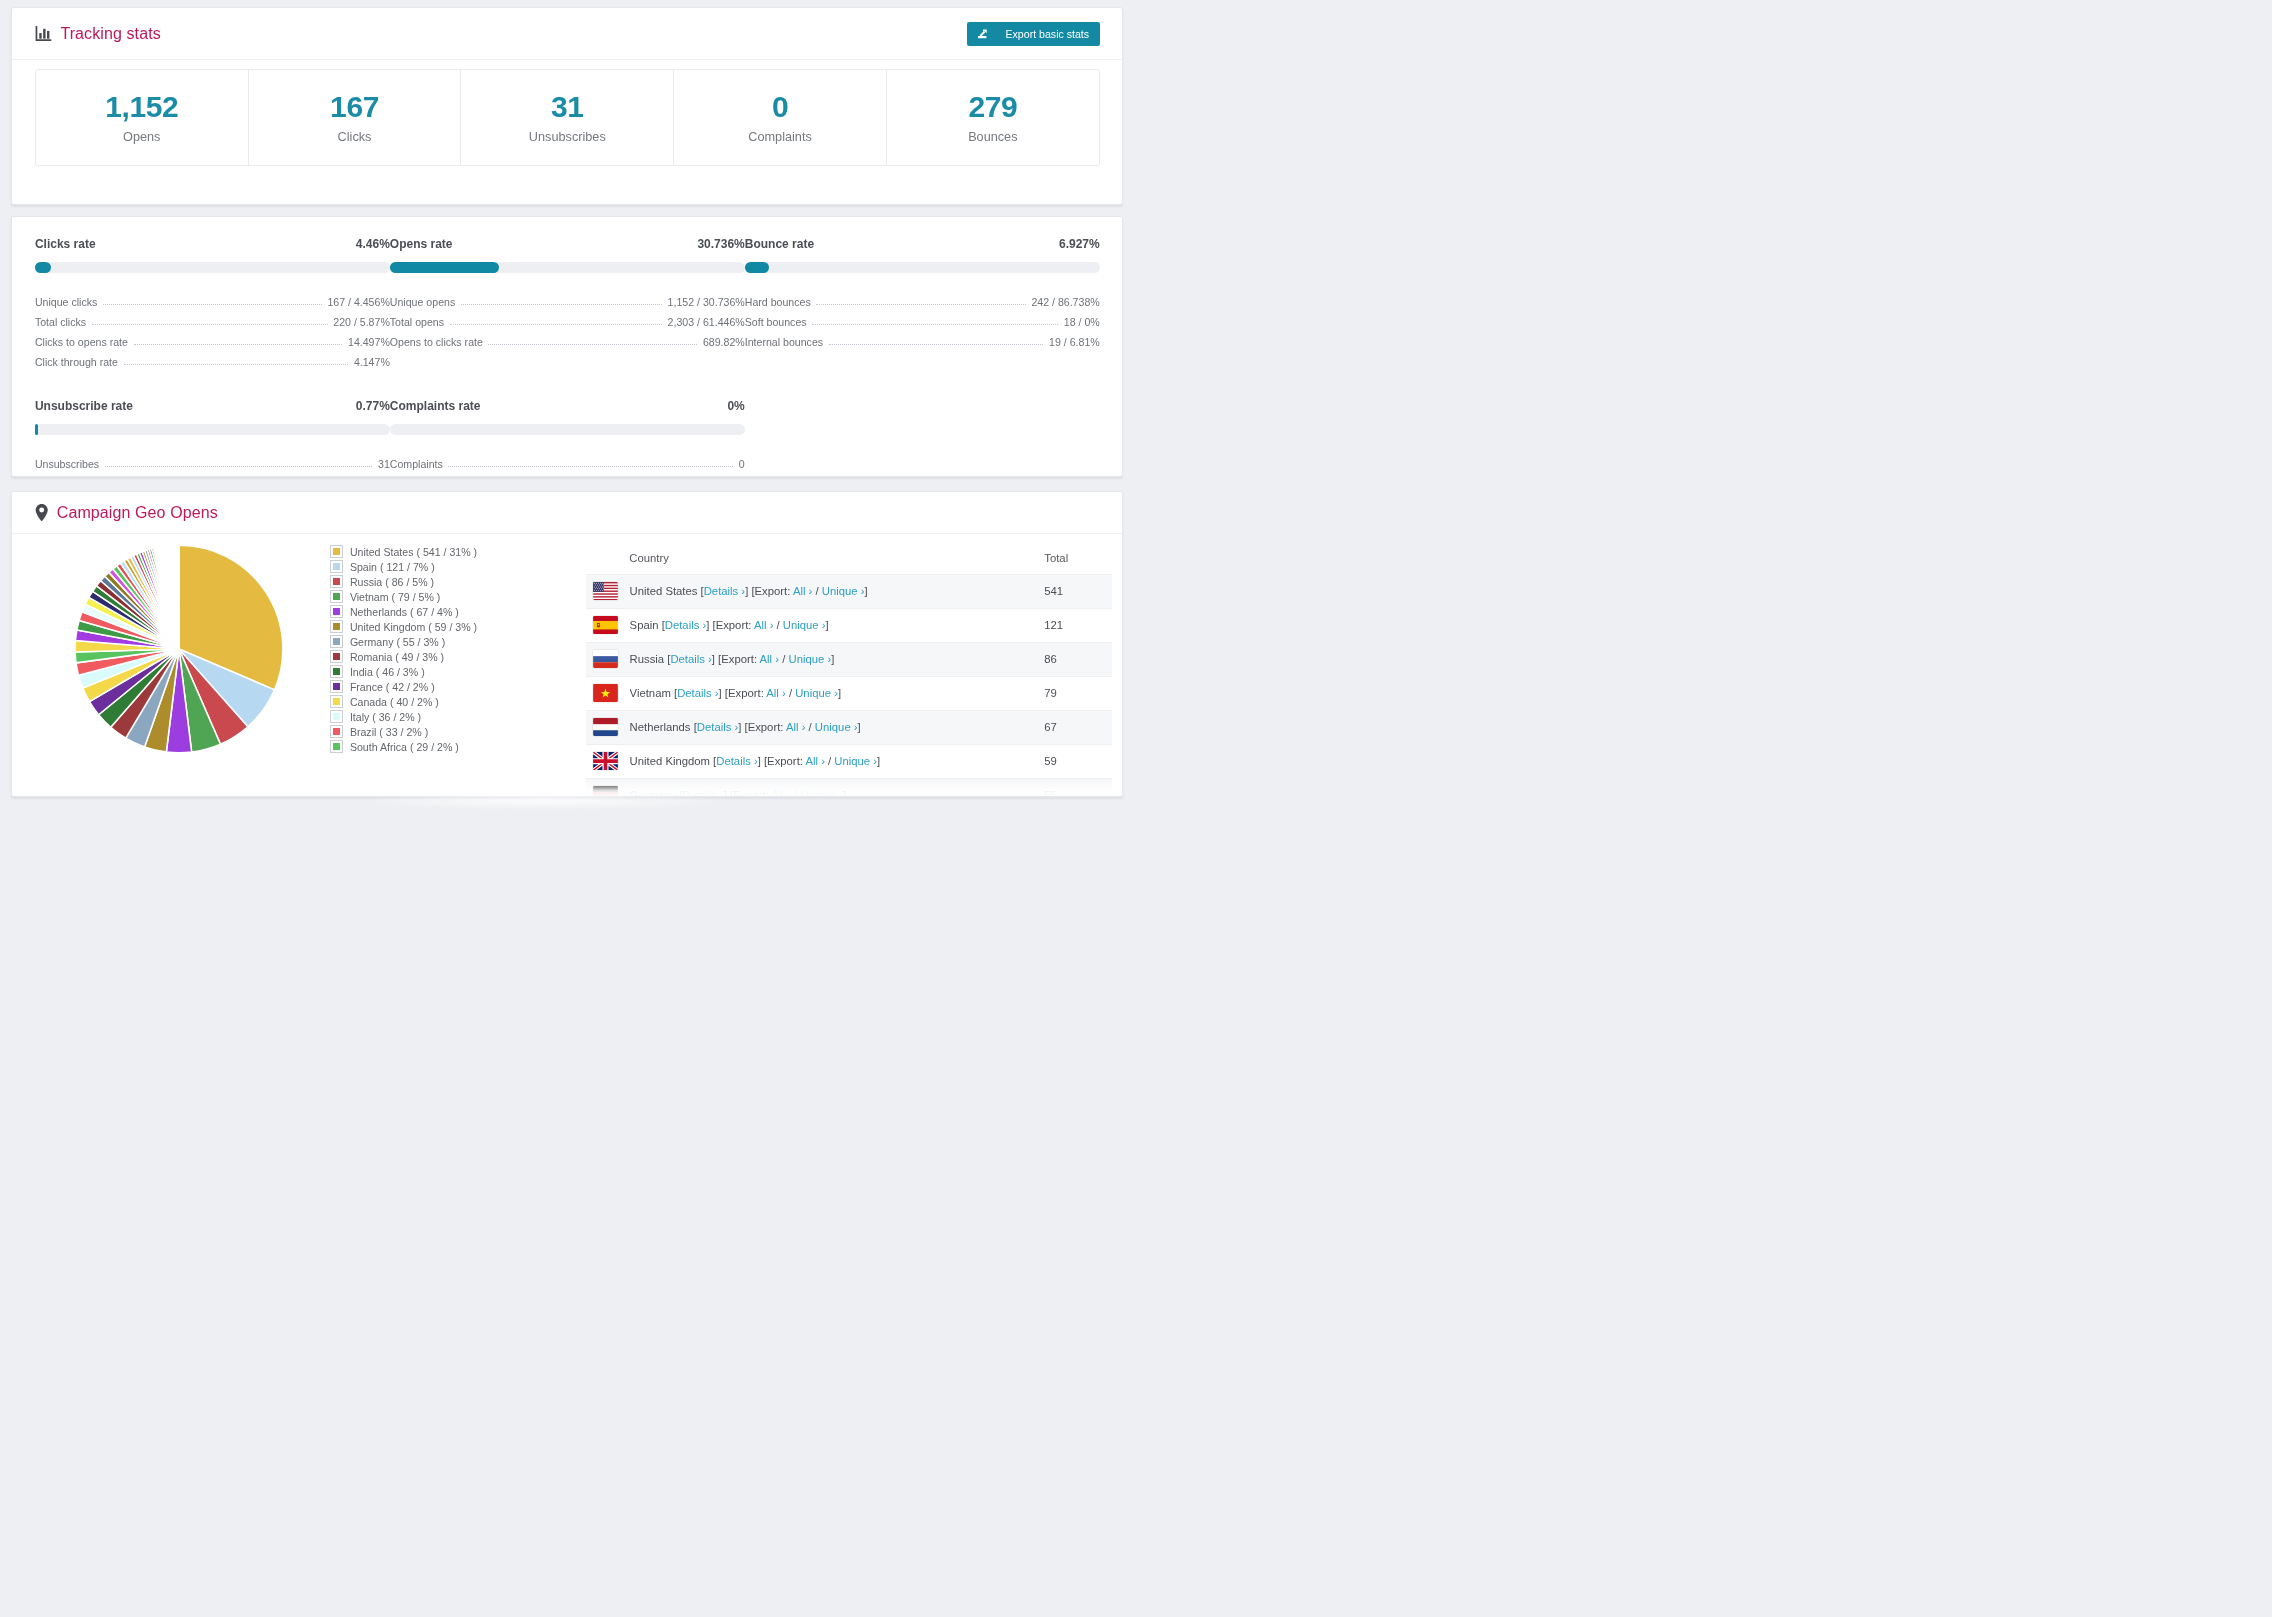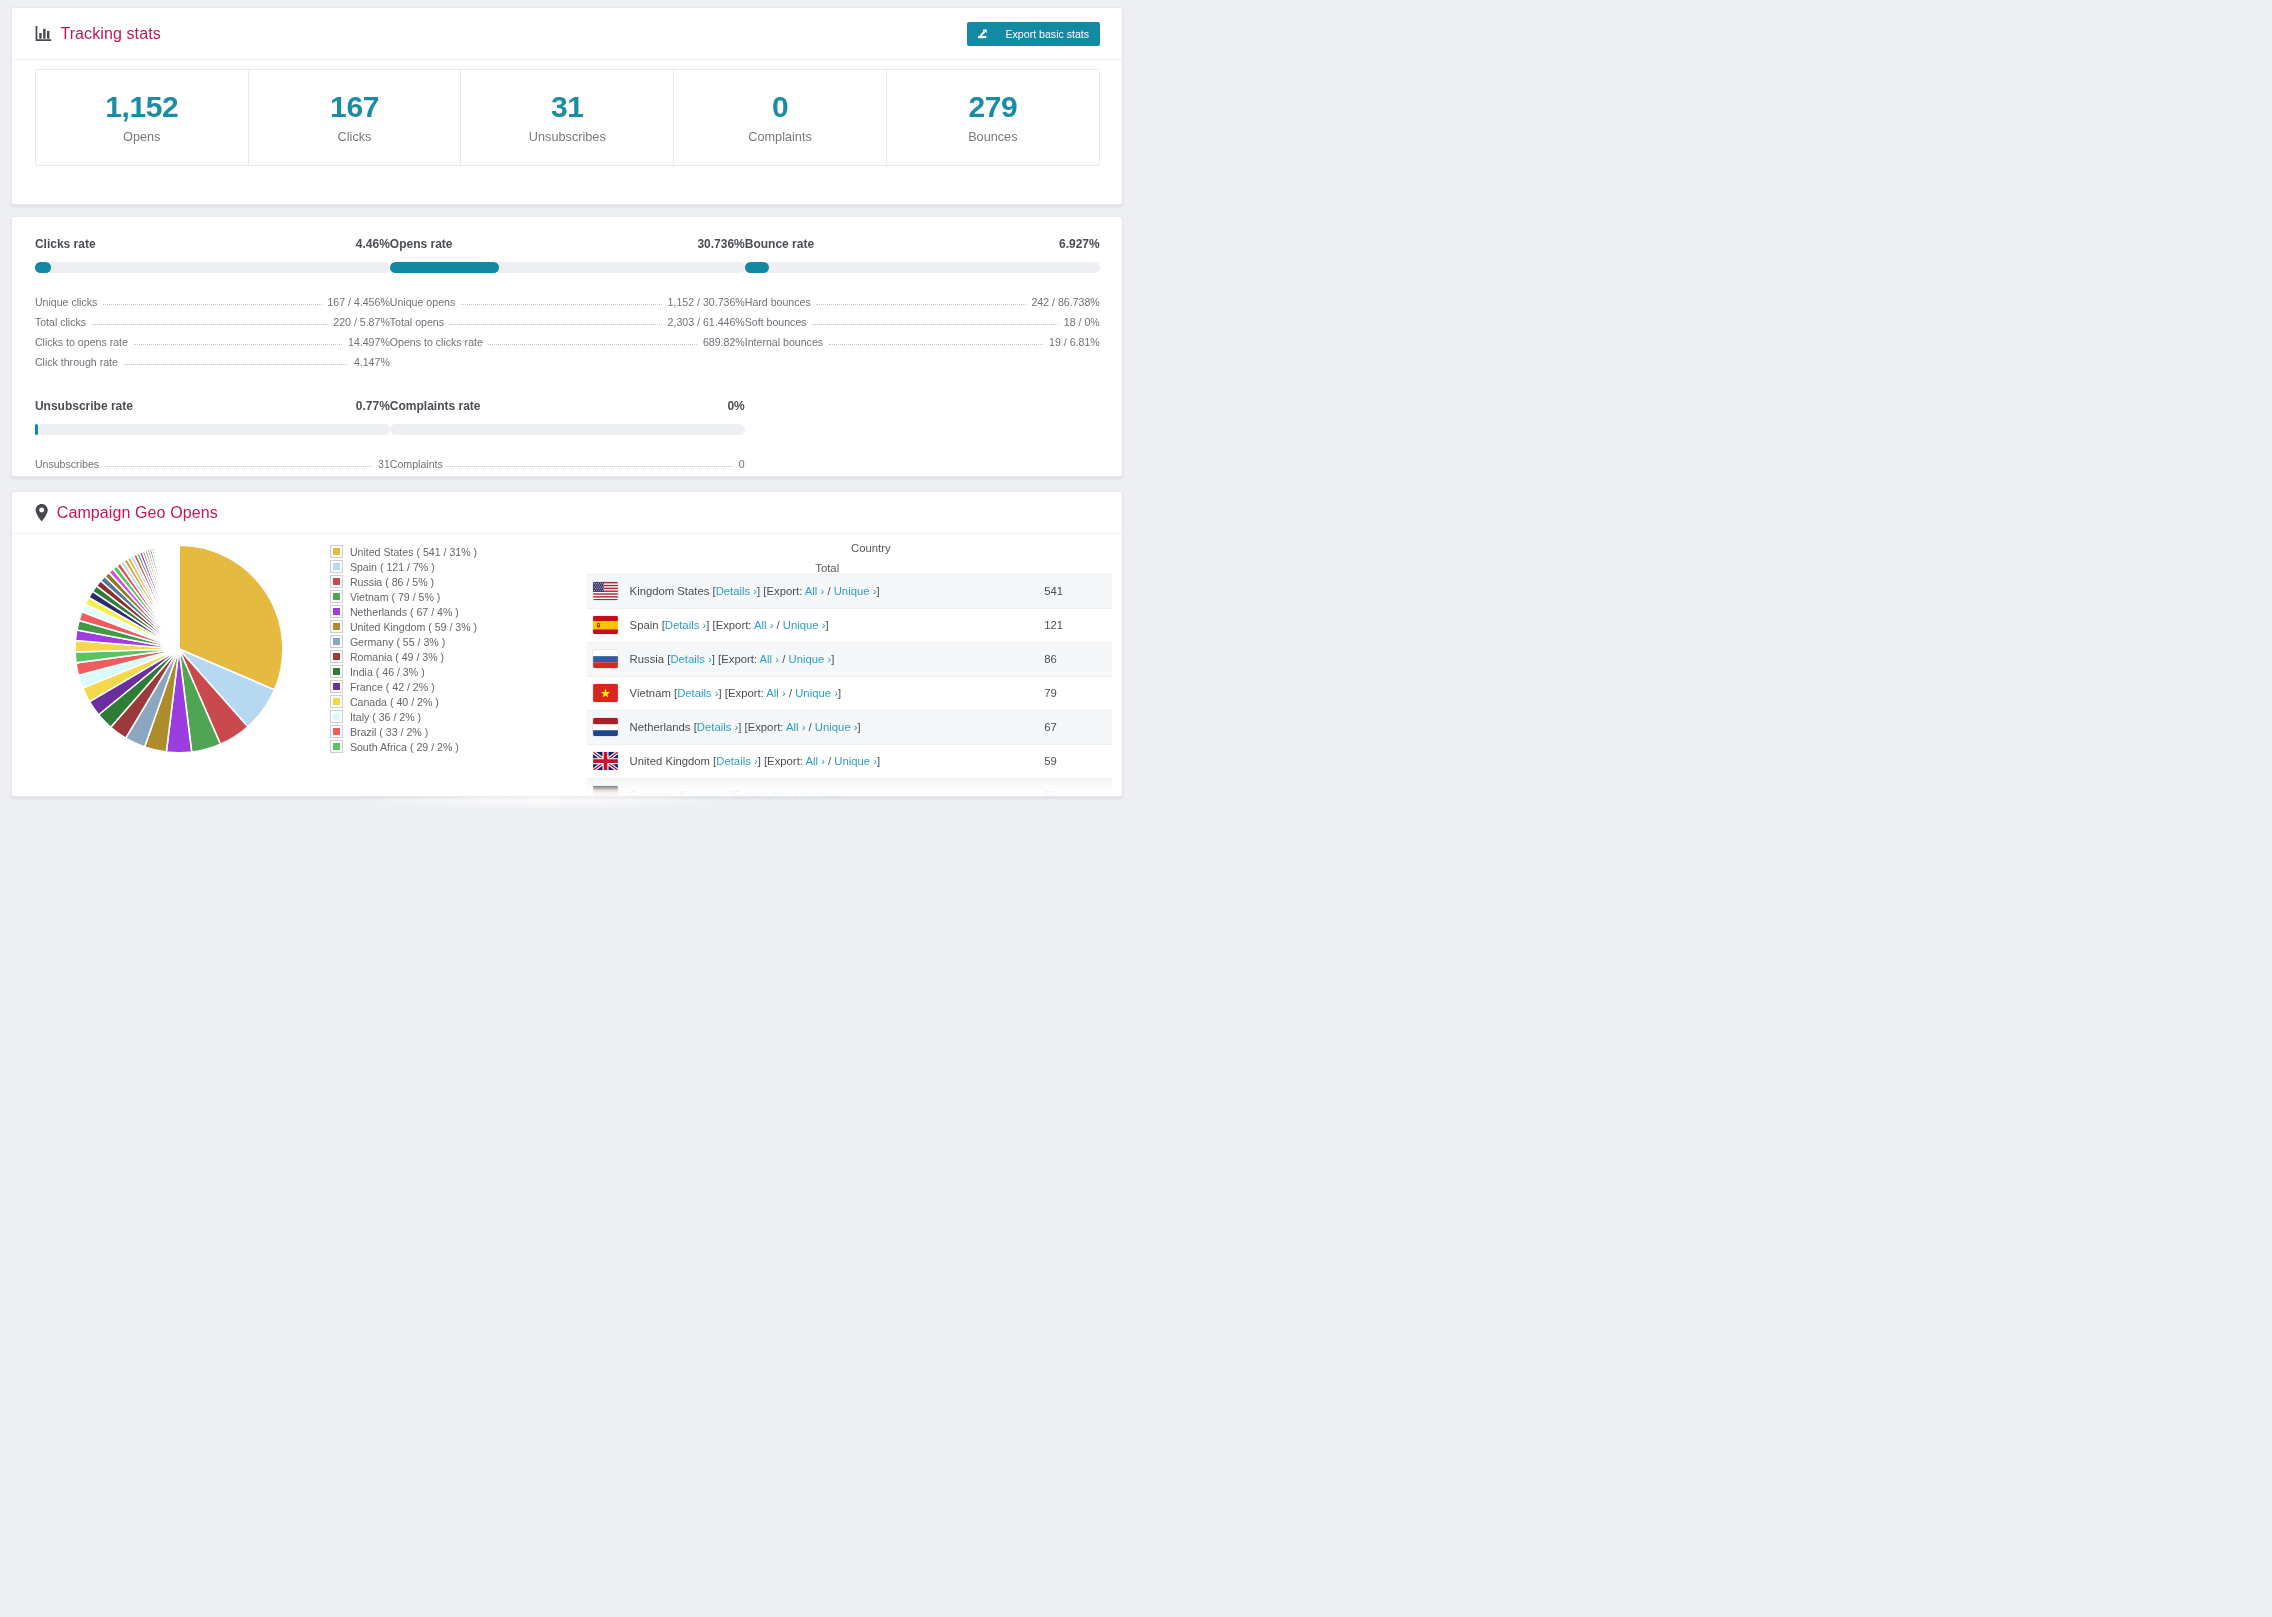--- a/index.html
+++ b/index.html
@@ -46,21 +46,21 @@
   
   .geo-body{position:relative;height:263px;}
   #geo-pie{position:absolute;left:61px;top:9.2px;}
   .geo-legend{position:absolute;left:318px;top:10px;list-style:none;margin:0;padding:0;}
   .geo-legend li{height:15px;display:flex;align-items:center;font-size:10.6px;color:#63666b;}
   .sw{width:7.8px;height:7.8px;border:0.7px solid #cbced3;padding:1.4px;background:#fff;
       display:inline-block;margin-right:7px;flex:none;}
   .sw i{display:block;width:7.8px;height:7.8px;}
 
   .geo-table{position:absolute;left:574px;top:7.8px;width:526px;font-size:11.3px;}
-  .t-head{height:32px;display:flex;align-items:center;color:#55585d;flex-direction:column;}
+  .t-head{height:32px;display:flex;align-items:center;color:#55585d;}
   .t-head .c1{padding-left:43px;flex:1;}
   .t-head .c2{width:68px;}
   .trow{height:34px;display:flex;align-items:center;border-top:0.7px solid #edeff2;
         padding-left:7px;box-sizing:border-box;color:#4b4e54;}
   .trow.odd{background:#f6f7f9;}
   .trow .flag{width:25px;height:18.4px;border-radius:1.4px;overflow:hidden;flex:none;
               box-shadow:0 0 0 0.7px rgba(0,0,0,.08);margin-right:11.3px;display:block;}
   .trow .cc{flex:1;white-space:nowrap;overflow:hidden;}
   .trow .tot{width:68px;flex:none;}
   .trow a{color:#2e9fc1;text-decoration:none;}
@@ -461,21 +461,21 @@
               <circle cx="6.199999999999999" cy="9.600000000000001" r="0.7" fill="#fff"></circle>
               <circle cx="9" cy="9.600000000000001" r="0.7" fill="#fff"></circle>
               <circle cx="11.799999999999999" cy="9.600000000000001" r="0.7" fill="#fff"></circle>
               <circle cx="14.6" cy="9.600000000000001" r="0.7" fill="#fff"></circle>
               <circle cx="2" cy="12.200000000000001" r="0.7" fill="#fff"></circle>
               <circle cx="4.8" cy="12.200000000000001" r="0.7" fill="#fff"></circle>
               <circle cx="7.6" cy="12.200000000000001" r="0.7" fill="#fff"></circle>
               <circle cx="10.399999999999999" cy="12.200000000000001" r="0.7" fill="#fff"></circle>
               <circle cx="13.2" cy="12.200000000000001" r="0.7" fill="#fff"></circle>
             </svg>
-            <span class="cc"><span>Kingdom States</span> [<a href="#">Details ›</a>] [Export: <a href="#">All ›</a> / <a href="#">Unique ›</a>]</span>
+            <span class="cc"><span>United States</span> [<a href="#">Details ›</a>] [Export: <a href="#">All ›</a> / <a href="#">Unique ›</a>]</span>
             <span class="tot">541</span>
           </div>
           <div class="trow">
             <svg class="flag" width="25" height="18.4" viewBox="0 0 35 26">
               <rect width="35" height="26" fill="#ffc400"></rect>
               <rect width="35" height="7" fill="#c60b1e"></rect>
               <rect y="19" width="35" height="7" fill="#c60b1e"></rect>
               <rect x="5.5" y="10" width="4" height="6" rx="1" fill="#ad1519"></rect>
               <rect x="6.5" y="11.2" width="2" height="2.2" fill="#f1bf00"></rect>
             </svg>

